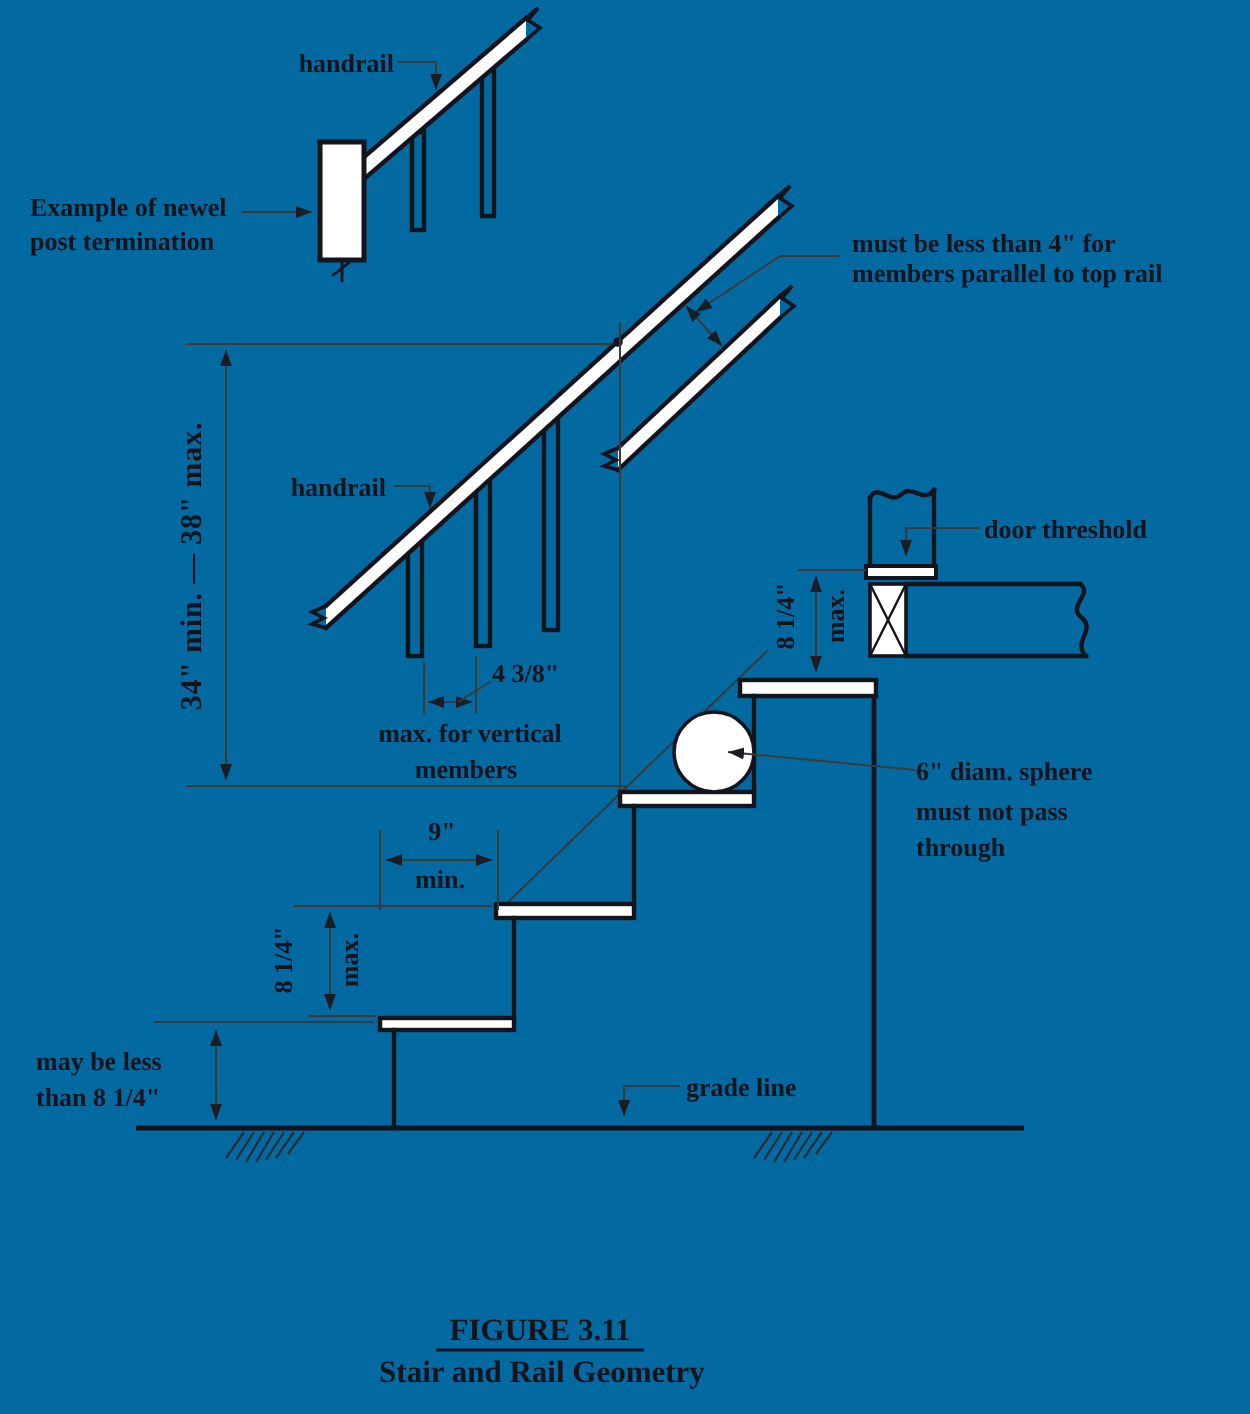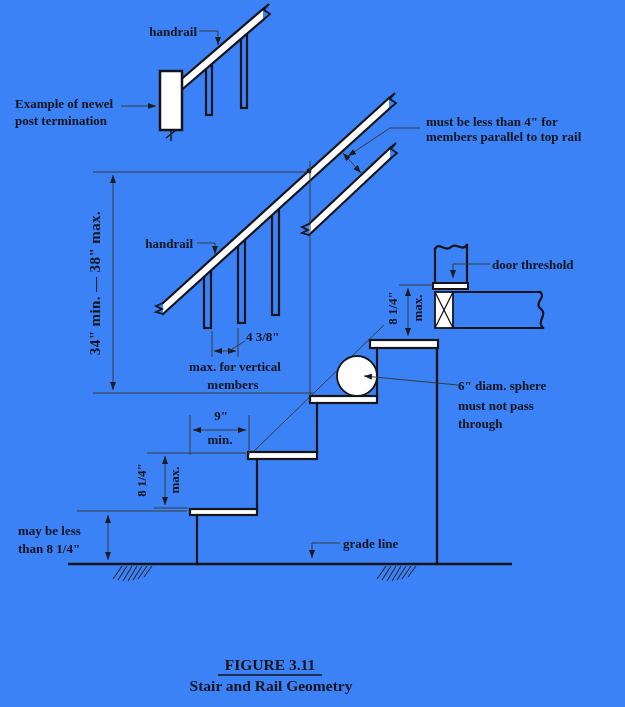--- a/index.html
+++ b/index.html
@@ -1,16 +1,16 @@
 <!DOCTYPE html>
 <html><head>
 <meta charset="utf-8">
 <style>
   html,body{margin:0;padding:0;background:#ffffff;}
-  .page{width:625px;height:707px;background:#3b82f6;position:relative;overflow:hidden;}
+  .page{width:625px;height:707px;background:#0369a1;position:relative;overflow:hidden;}
   svg{display:block;}
   .lbl{font-family:"Liberation Serif",serif;font-weight:bold;font-size:13px;fill:#14141c;}
   .lbl-lg{font-family:"Liberation Serif",serif;font-weight:bold;font-size:15px;letter-spacing:.4px;fill:#14141c;}
   .lbl-dim{font-family:"Liberation Serif",serif;font-weight:bold;font-size:13px;fill:#14141c;}
   .title-txt{font-family:"Liberation Serif",serif;font-weight:bold;font-size:15.5px;fill:#14141c;}
   .struct{stroke:#14141c;stroke-width:2.2;fill:none;stroke-linecap:square;}
   .struct-f{stroke:#14141c;stroke-width:2.2;fill:#ffffff;}
   .thin{stroke:#3a3a3a;stroke-width:1;fill:none;}
   .sq{stroke:#14141c;stroke-width:1.8;fill:none;stroke-linejoin:miter;}
 </style>

